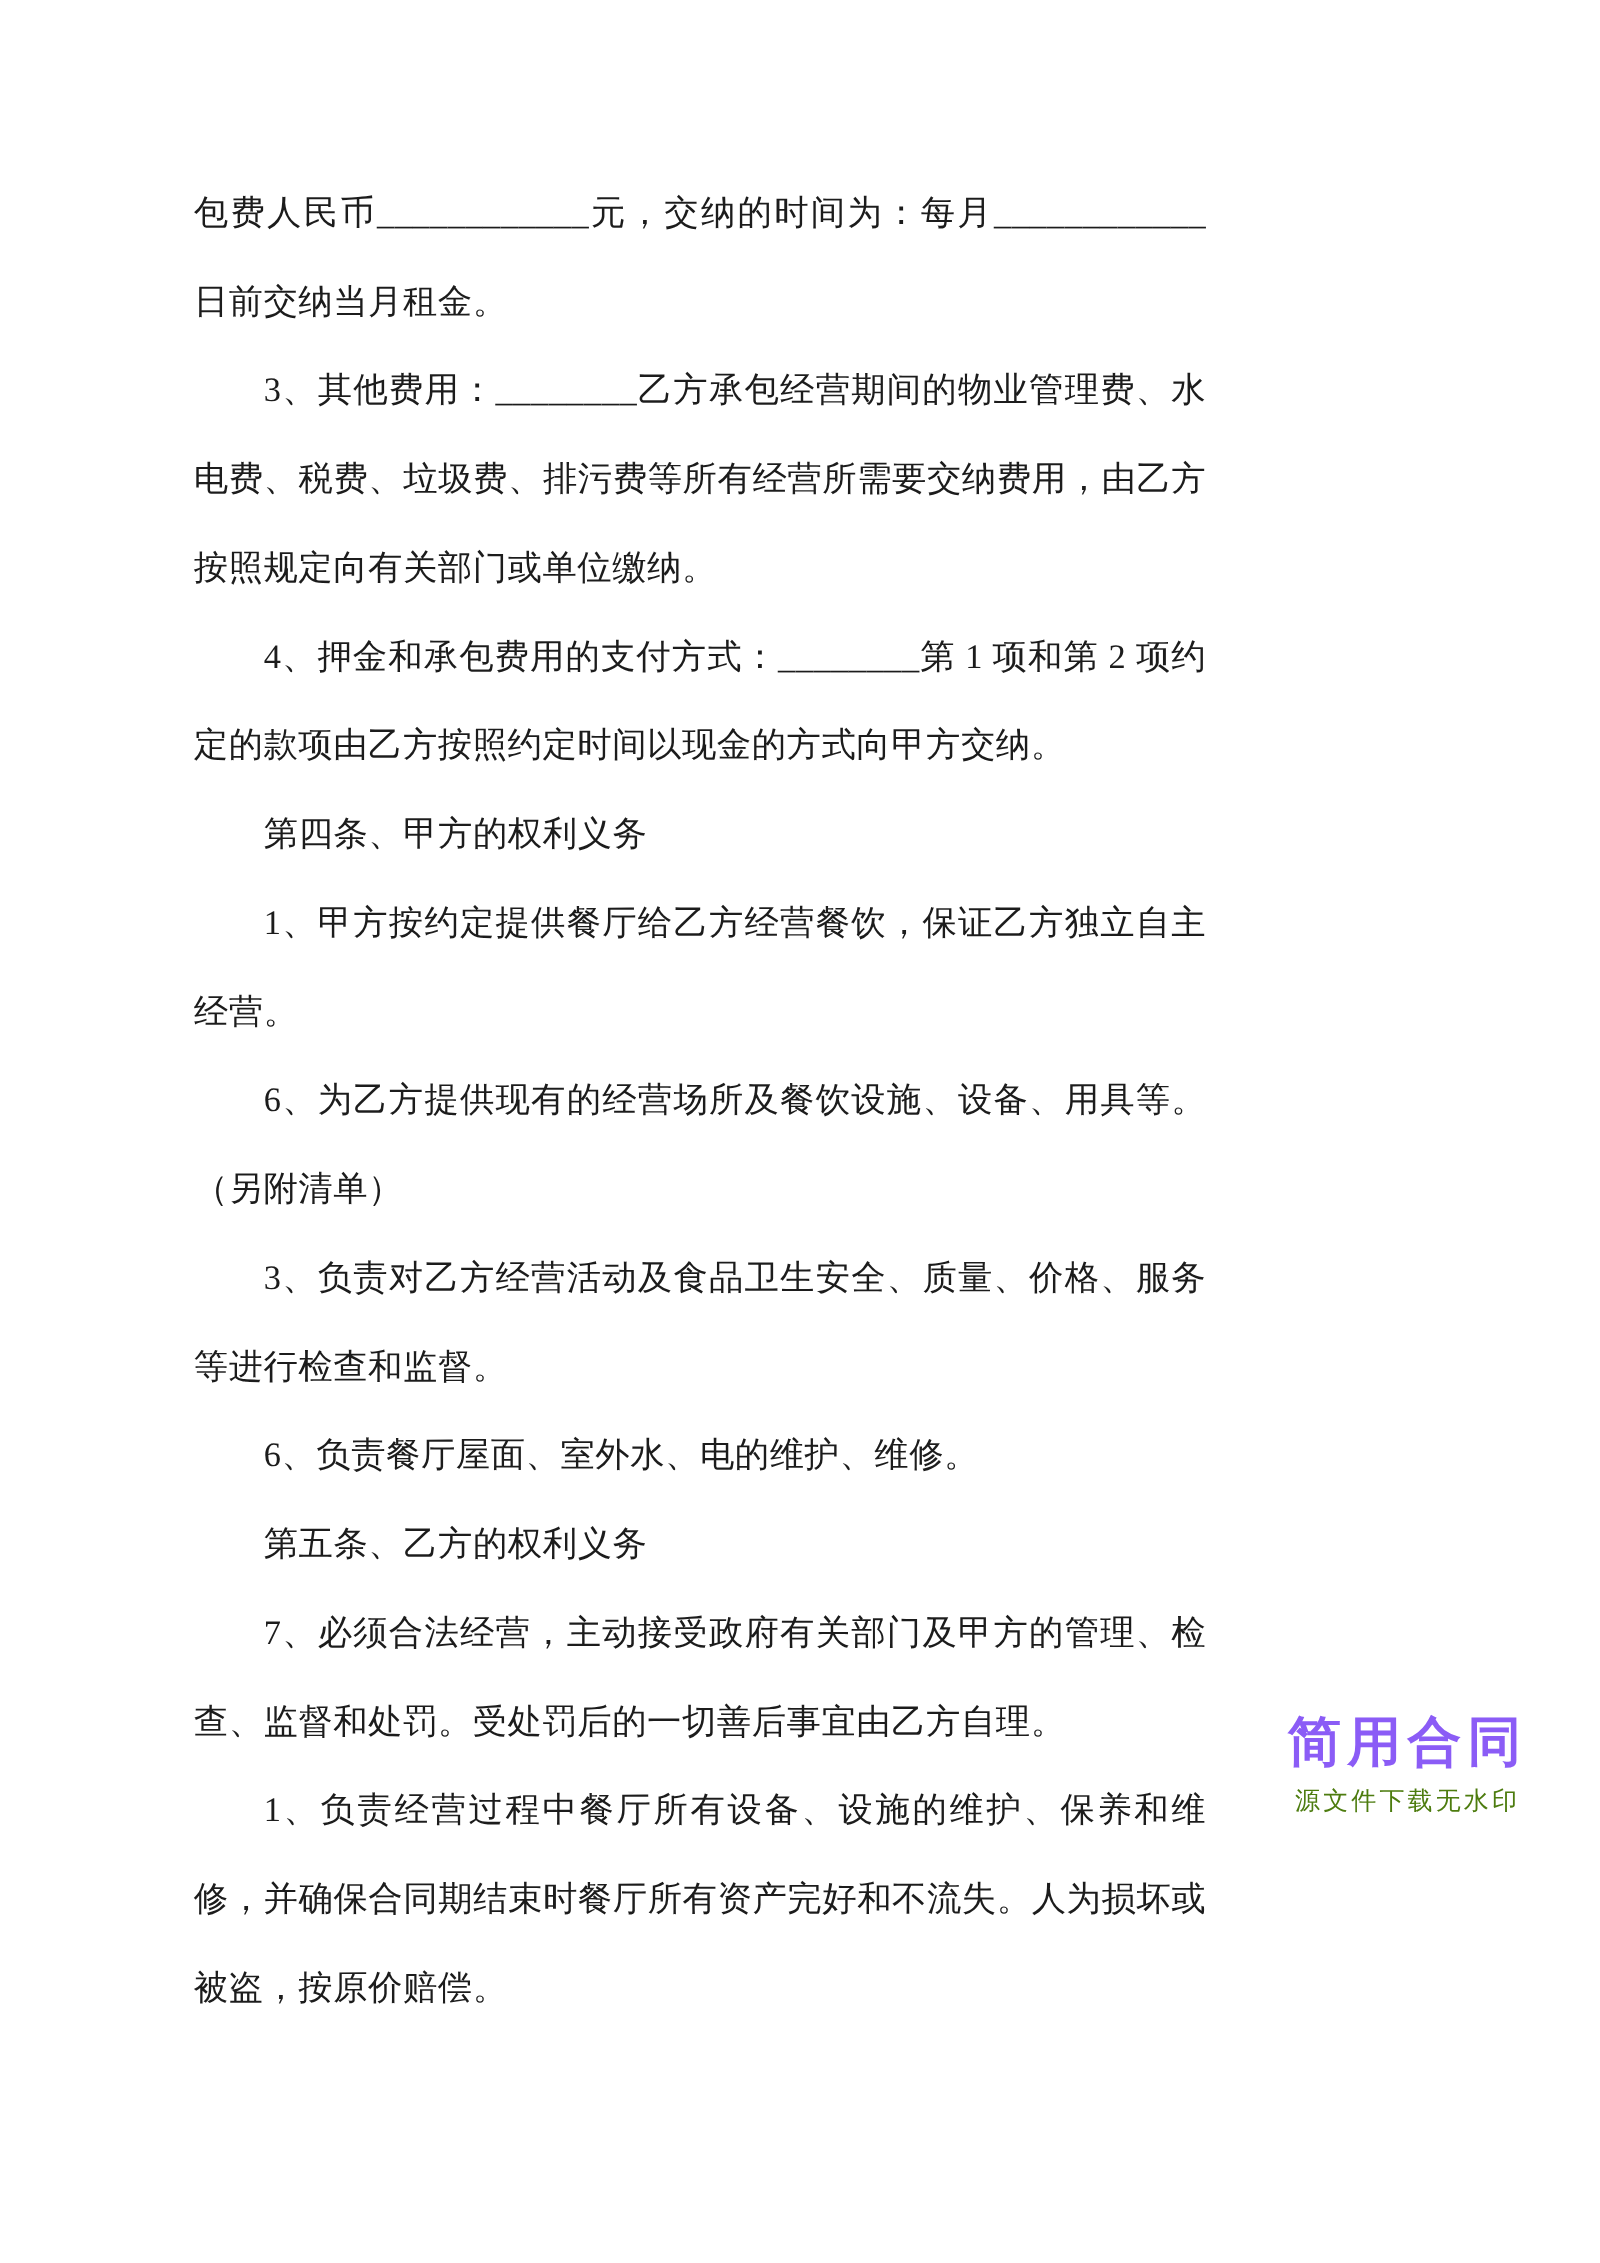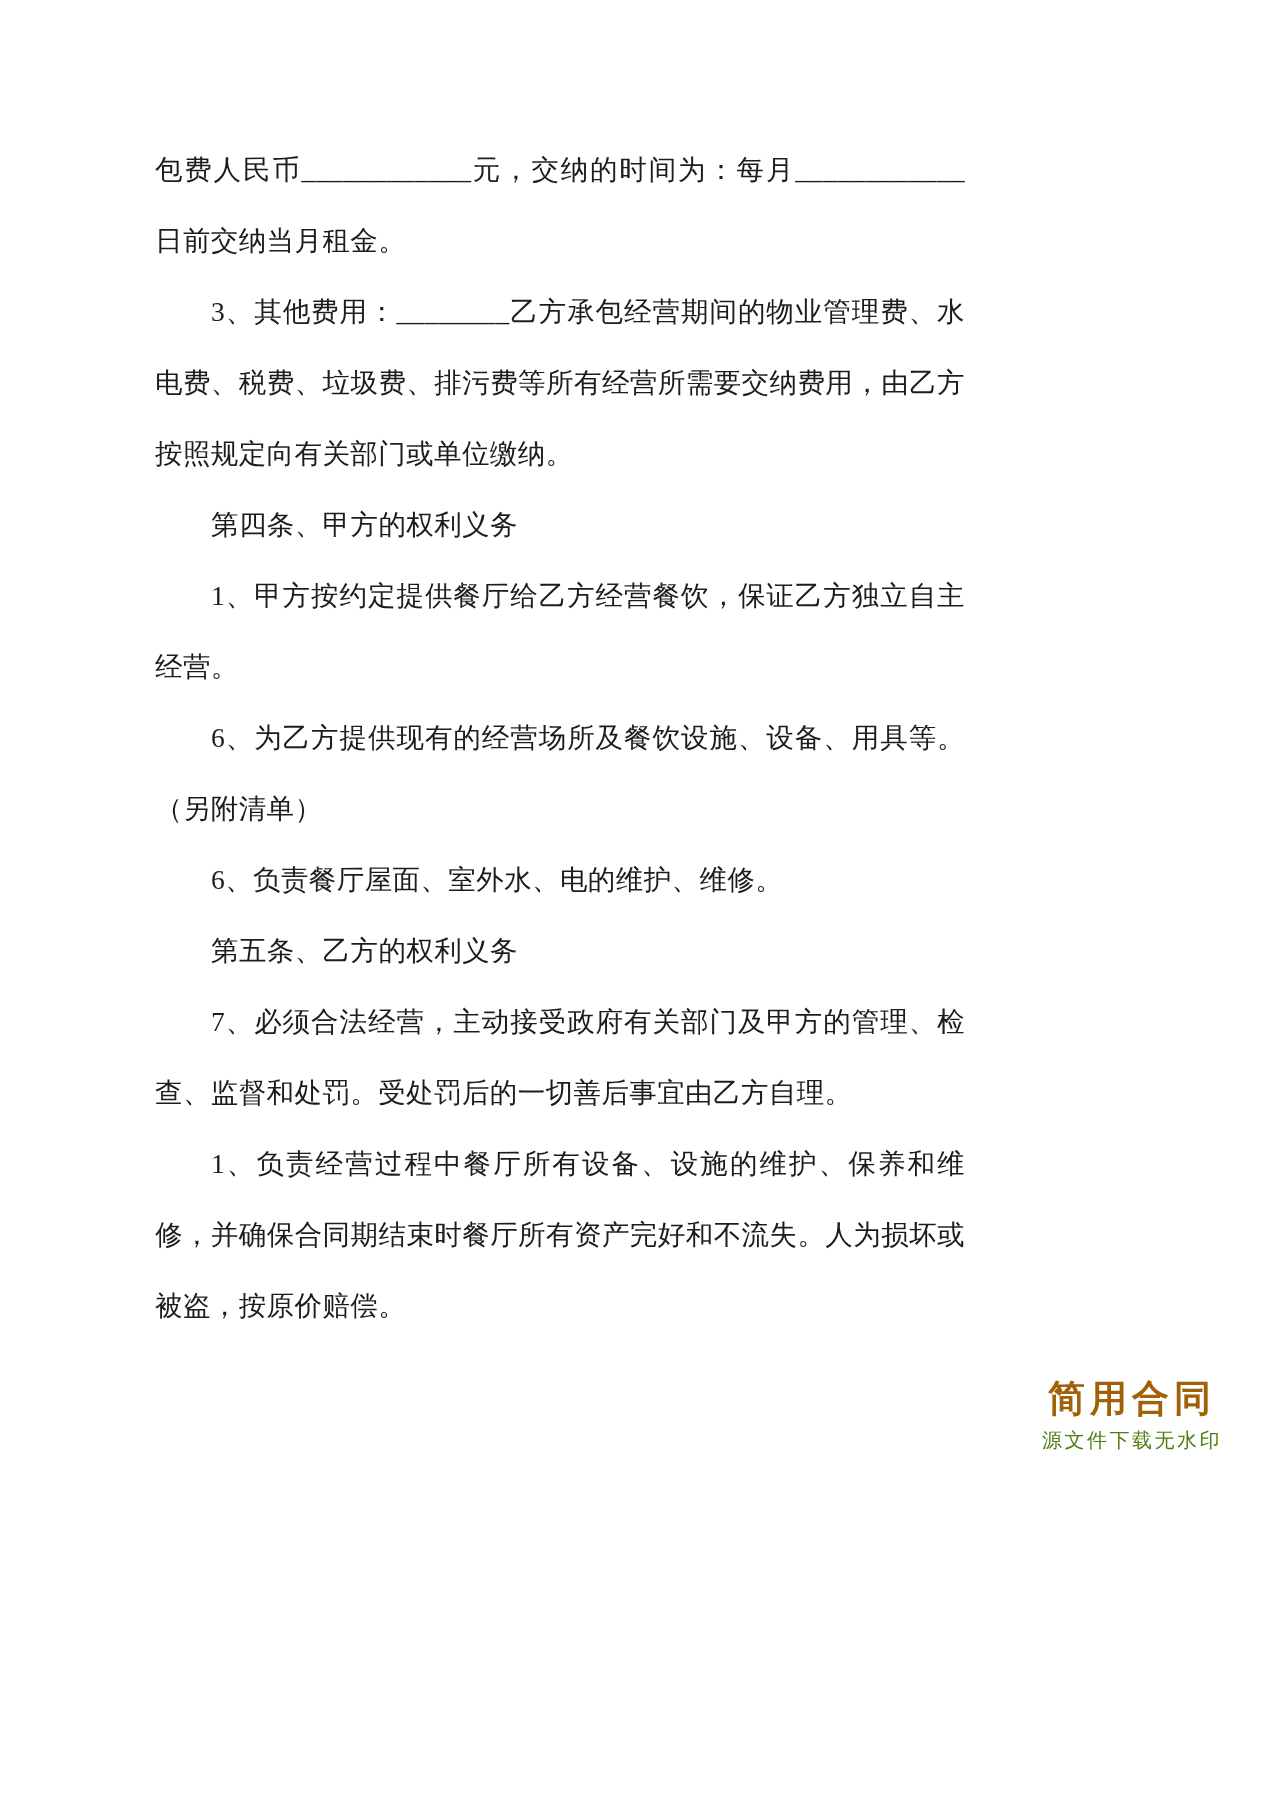--- a/index.html
+++ b/index.html
@@ -43,46 +43,48 @@
   
   .watermark {
     position: absolute;
     right: 58px;
     bottom: 372px;
     text-align: center;
     user-select: none;
     pointer-events: none;
   }
   .wm-main {
-    font-size: 37px;
+    font-size: 43px;
     font-weight: 700;
     letter-spacing: 5px;
-    color: #a16207;
+    color: #8b5cf6;
     line-height: 1.05;
-    font-family: Liberation Sans, sans-serif;
+    font-family: Liberation Mono, monospace;
   }
   .wm-sub {
     margin-top: 8px;
     font-size: 20px;
     letter-spacing: 2.5px;
     color: #4d7c0f;
     font-family: "Liberation Sans", "DejaVu Sans", sans-serif;
   }
 </style>
 </head>
 <body>
 
 <div class="page">
 
   <div class="doc-body">
     <p class="para">包费人民币____________元，交纳的时间为：每月____________日前交纳当月租金。</p>
     <p class="para indent">3、其他费用：________乙方承包经营期间的物业管理费、水电费、税费、垃圾费、排污费等所有经营所需要交纳费用，由乙方按照规定向有关部门或单位缴纳。</p>
+    <p class="para indent">4、押金和承包费用的支付方式：________第 1 项和第 2 项约定的款项由乙方按照约定时间以现金的方式向甲方交纳。</p>
     <p class="para indent">第四条、甲方的权利义务</p>
     <p class="para indent">1、甲方按约定提供餐厅给乙方经营餐饮，保证乙方独立自主经营。</p>
     <p class="para indent">6、为乙方提供现有的经营场所及餐饮设施、设备、用具等。（另附清单）</p>
+    <p class="para indent">3、负责对乙方经营活动及食品卫生安全、质量、价格、服务等进行检查和监督。</p>
     <p class="para indent">6、负责餐厅屋面、室外水、电的维护、维修。</p>
     <p class="para indent">第五条、乙方的权利义务</p>
     <p class="para indent">7、必须合法经营，主动接受政府有关部门及甲方的管理、检查、监督和处罚。受处罚后的一切善后事宜由乙方自理。</p>
     <p class="para indent">1、负责经营过程中餐厅所有设备、设施的维护、保养和维修，并确保合同期结束时餐厅所有资产完好和不流失。人为损坏或被盗，按原价赔偿。</p>
   </div>
 
   <div class="watermark">
     <div class="wm-main">简用合同</div>
     <div class="wm-sub">源文件下载无水印</div>
   </div>

